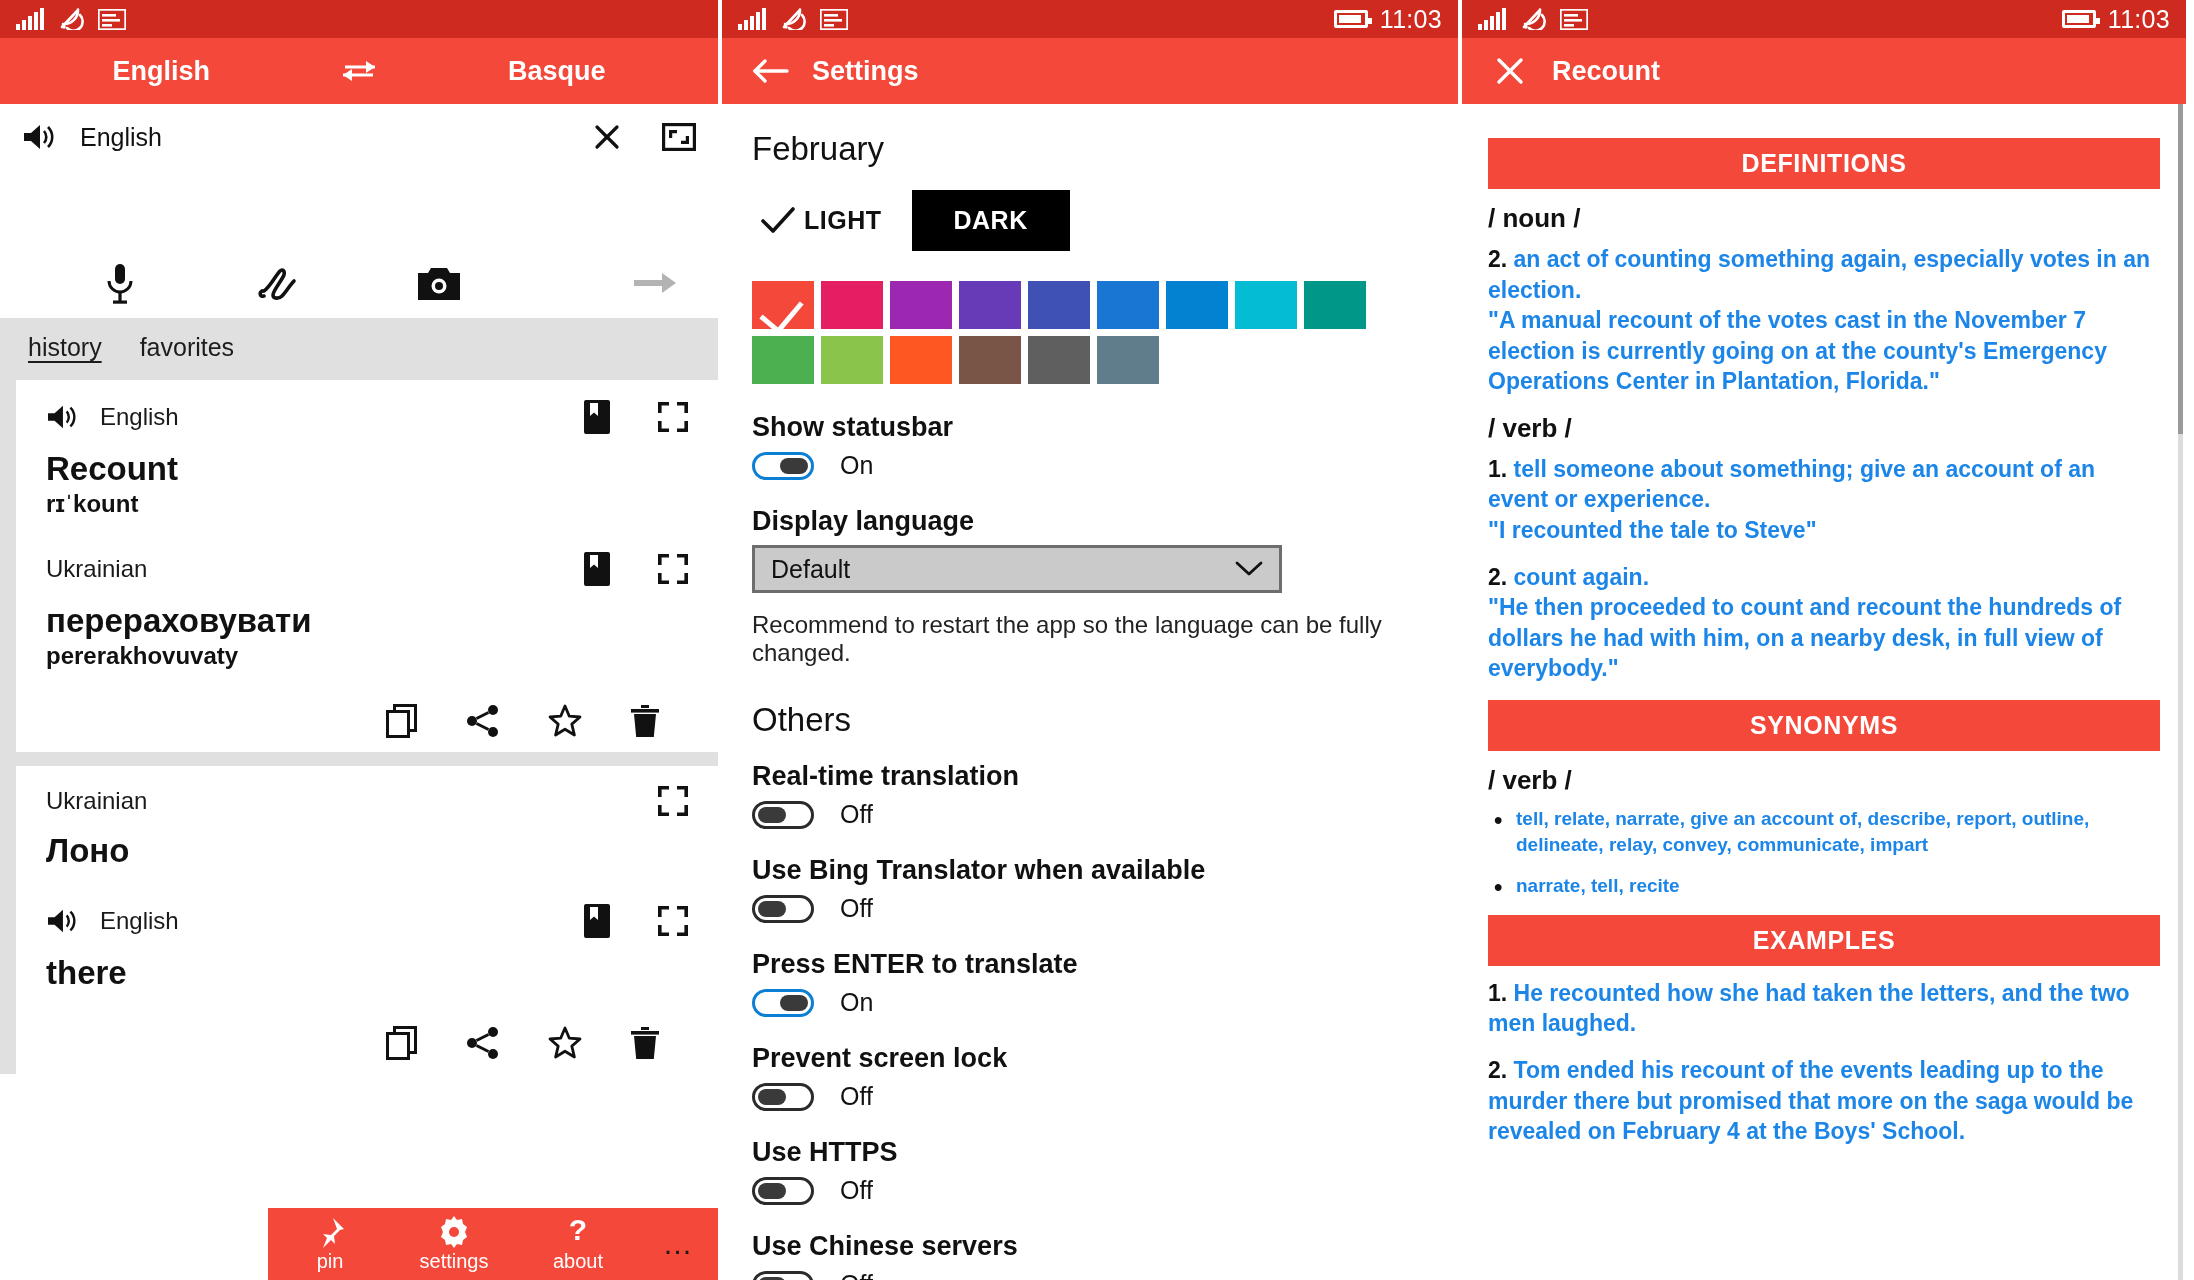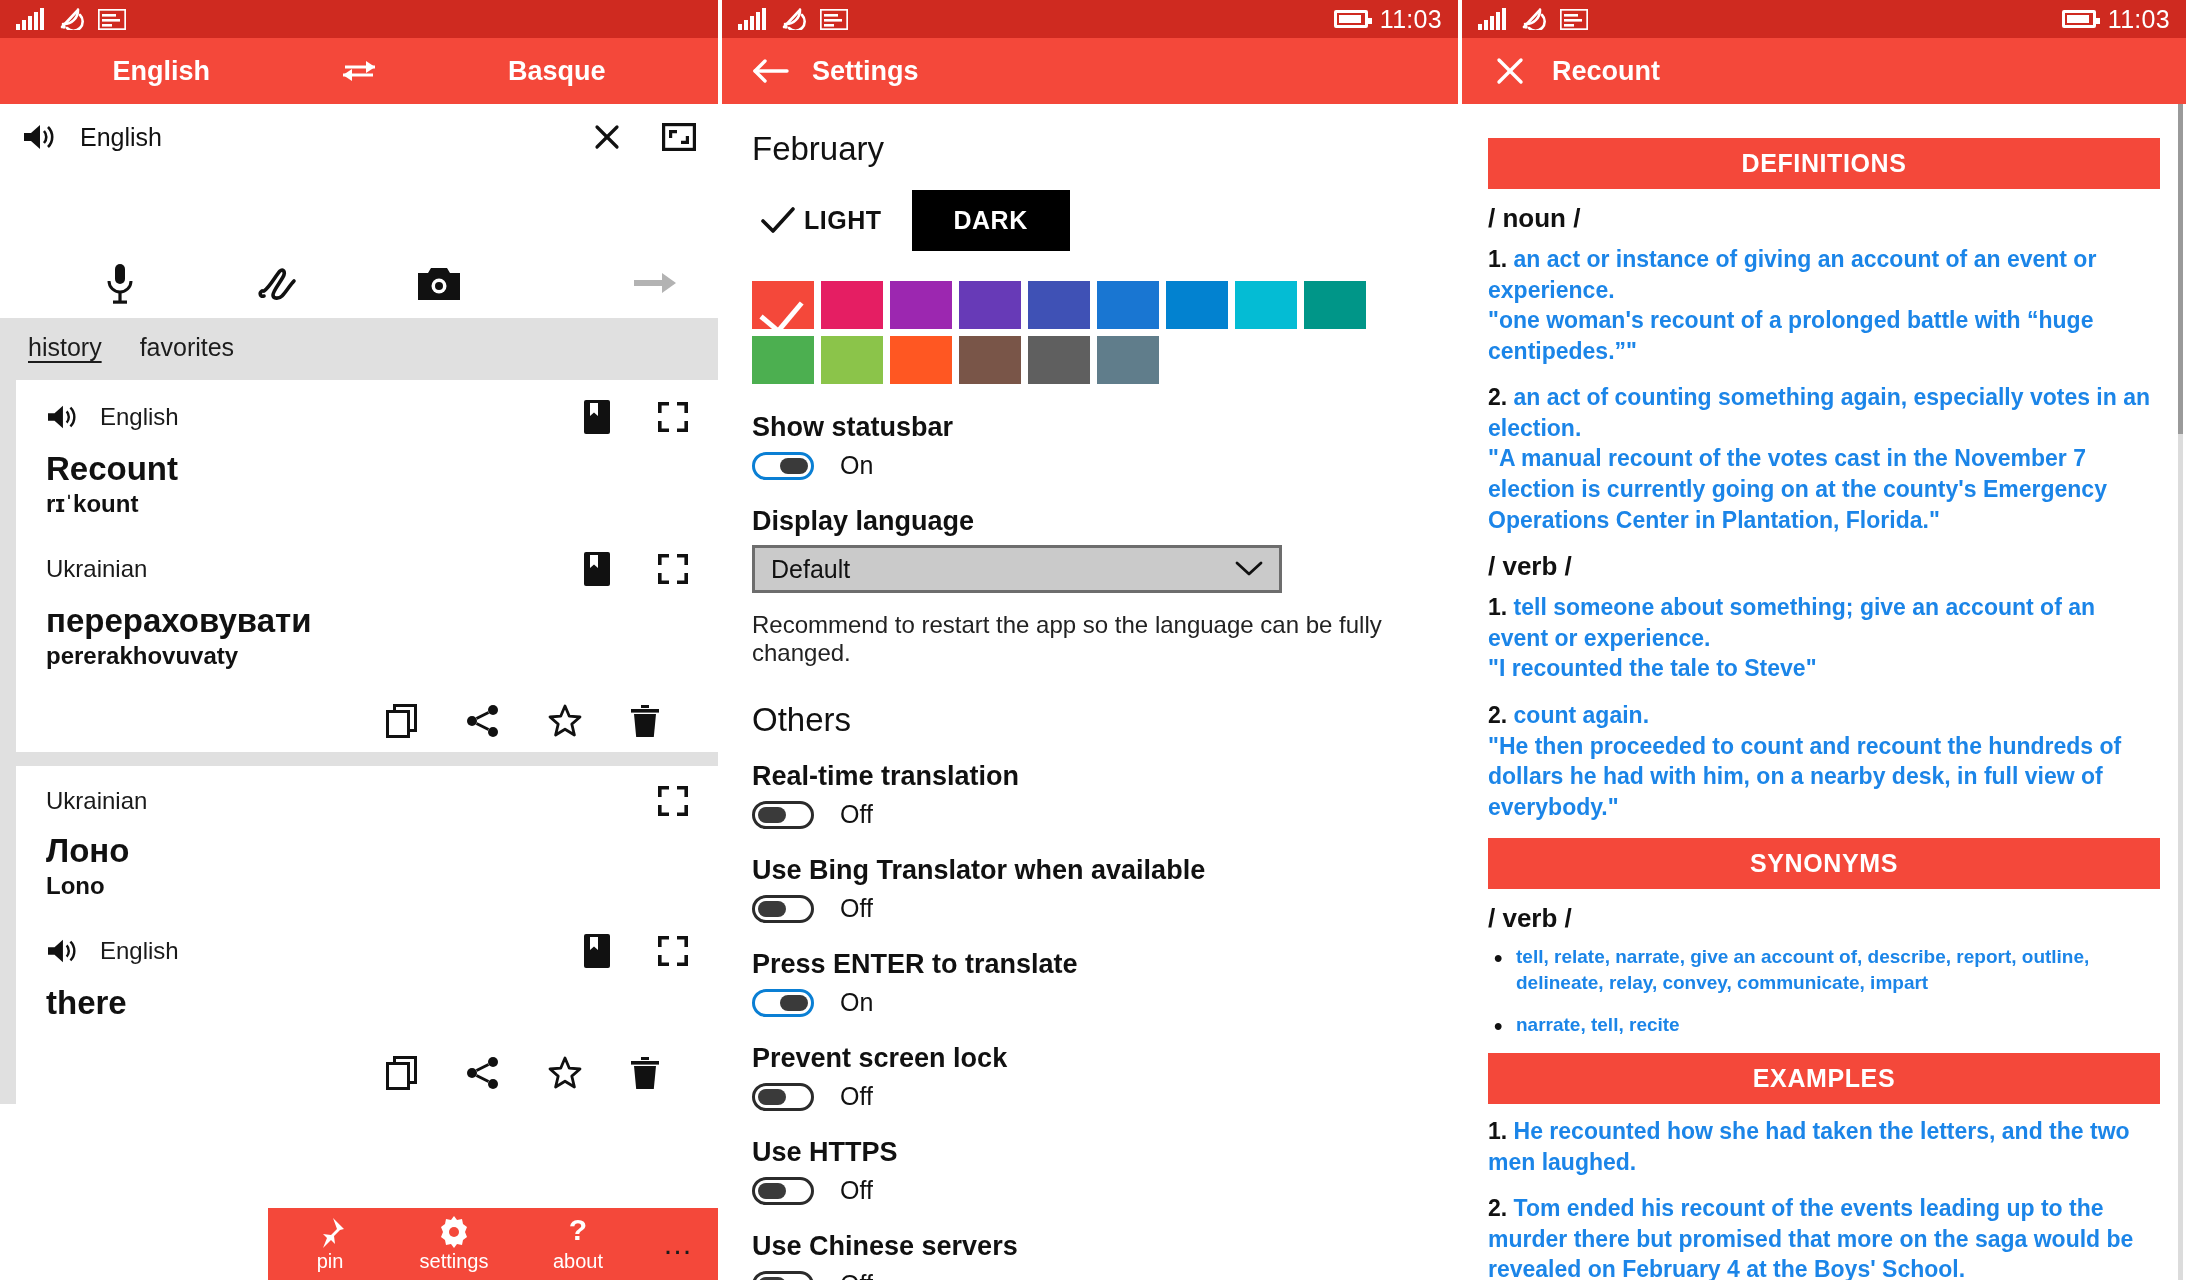--- a/index.html
+++ b/index.html
@@ -386,21 +386,20 @@
                     <path d="M0 0 h11 v3.6 h-7.4 v7.4 h-3.6 z"></path>
                     <path d="M30 0 v11 h-3.6 v-7.4 h-7.4 v-3.6 z"></path>
                     <path d="M0 30 v-11 h3.6 v7.4 h7.4 v3.6 z"></path>
                     <path d="M30 30 h-11 v-3.6 h7.4 v-7.4 h3.6 z"></path>
                   </g>
                 </svg>
             </span>
           </span>
         </div>
         <div class="term">Лоно</div>
-        <div class="translit">Lono</div>
 
         <div class="block2">
           <div class="head">
             <span>
               <svg width="32" height="28" viewBox="0 0 34 30">
                   <path d="M2 11 h7 l9 -8 v24 l-9 -8 h-7 z" fill="#111"></path>
                   <path d="M22 9 a9 9 0 0 1 0 12" fill="none" stroke="#111" stroke-width="2.6"></path>
                   <path d="M26 5 a14 14 0 0 1 0 20" fill="none" stroke="#111" stroke-width="2.6"></path>
                 </svg>
             </span>
@@ -686,25 +685,20 @@
       </span>
       <span class="title">Recount</span>
     </div>
 
     <div class="dict-body">
 
       <div class="dict-banner">DEFINITIONS</div>
 
       <div class="pos">/ noun /</div>
       <div class="def">
-        <span class="num">1.</span>
-        <span class="txt">an act or instance of giving an account of an event or experience.</span><br>
-        <span class="quote">"one woman's recount of a prolonged battle with “huge centipedes.”"</span>
-      </div>
-      <div class="def">
         <span class="num">2.</span>
         <span class="txt">an act of counting something again, especially votes in an election.</span><br>
         <span class="quote">"A manual recount of the votes cast in the November 7 election is currently going on at the county's Emergency Operations Center in Plantation, Florida."</span>
       </div>
 
       <div class="pos">/ verb /</div>
       <div class="def">
         <span class="num">1.</span>
         <span class="txt">tell someone about something; give an account of an event or experience.</span><br>
         <span class="quote">"I recounted the tale to Steve"</span>

